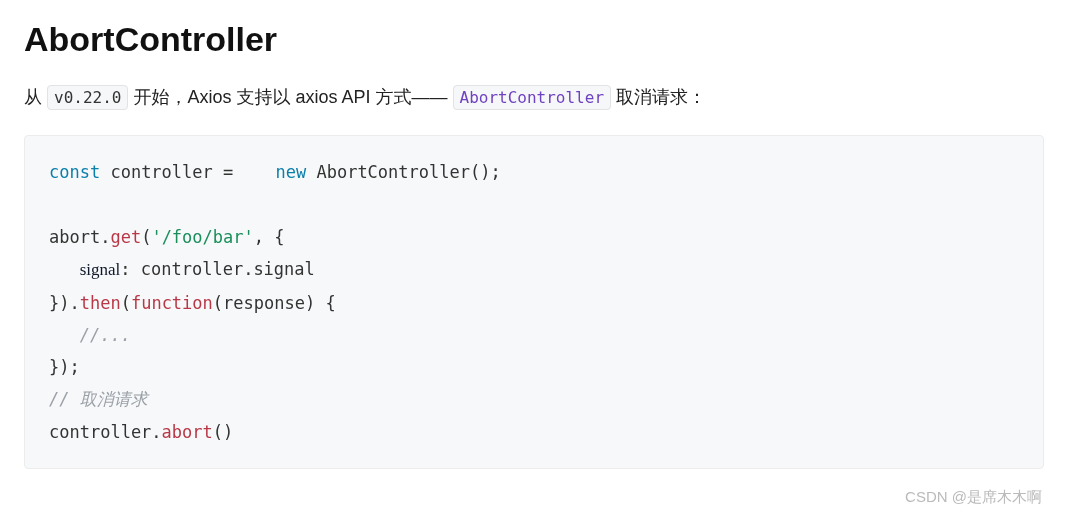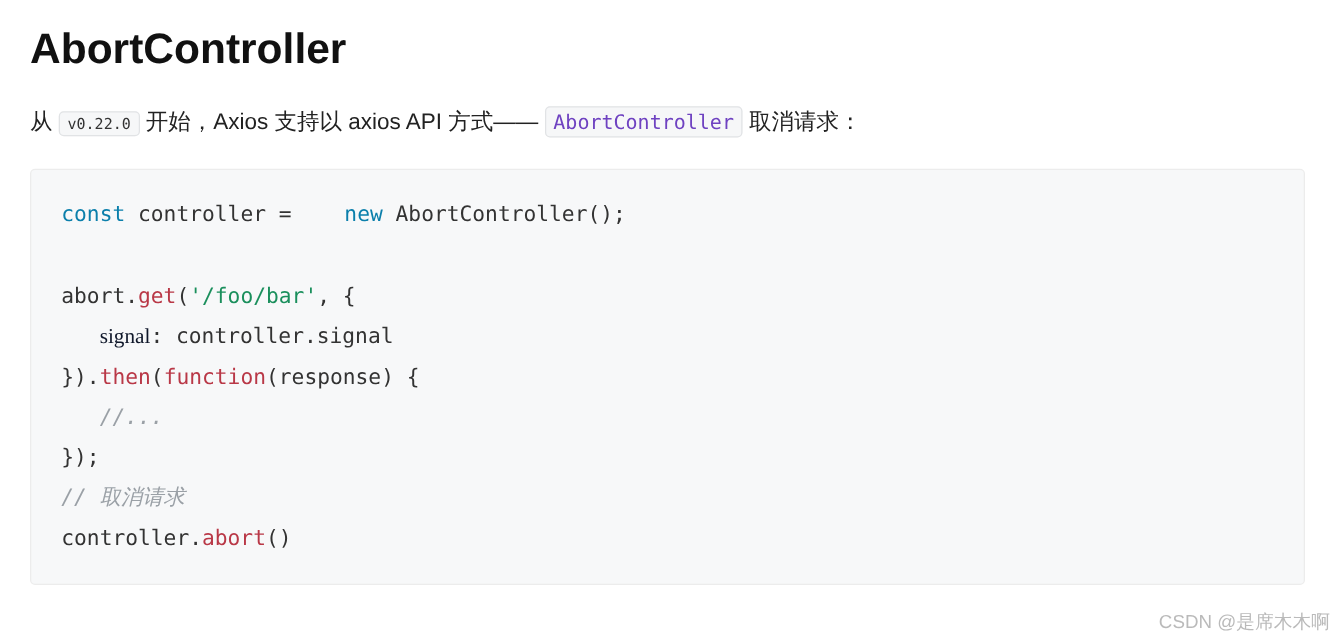--- a/index.html
+++ b/index.html
@@ -21,21 +21,21 @@
       color: #222;
       margin-bottom: 22px;
       line-height: 1.8;
     }
     code.inline {
       font-family: ui-monospace, SFMono-Regular, Menlo, Consolas, monospace;
       background: #f6f7f8;
       border: 1px solid #e1e3e5;
       border-radius: 4px;
       padding: 2px 6px;
-      font-size: 12px;
+      font-size: 16px;
       color: #333;
     }
     a.api-link {
       font-family: ui-monospace, SFMono-Regular, Menlo, Consolas, monospace;
       background: #f6f7f8;
       border: 1px solid #e1e3e5;
       border-radius: 4px;
       padding: 2px 6px;
       font-size: 16px;
       color: #6f42c1;
@@ -55,21 +55,21 @@
     }
     .tok-kw { color: #0b7fab; }
     .tok-new { color: #0b7fab; margin-left: 32px; }
     .tok-str { color: #1a8f5c; }
     .tok-prop { color: #0f172a; font-family: Liberation Serif, serif; }
     .tok-fn { color: #b93847; }
     .tok-func { color: #b93847; }
     .tok-cmt { color: #9aa0a6; font-style: italic; }
     .watermark {
       position: fixed;
-      right: 4px;
+      right: 26px;
       bottom: 6px;
       color: rgba(130,130,130,0.55);
       font-size: 15px;
       font-family: sans-serif;
       pointer-events: none;
     }
   </style>
 </head>
 <body>
 

